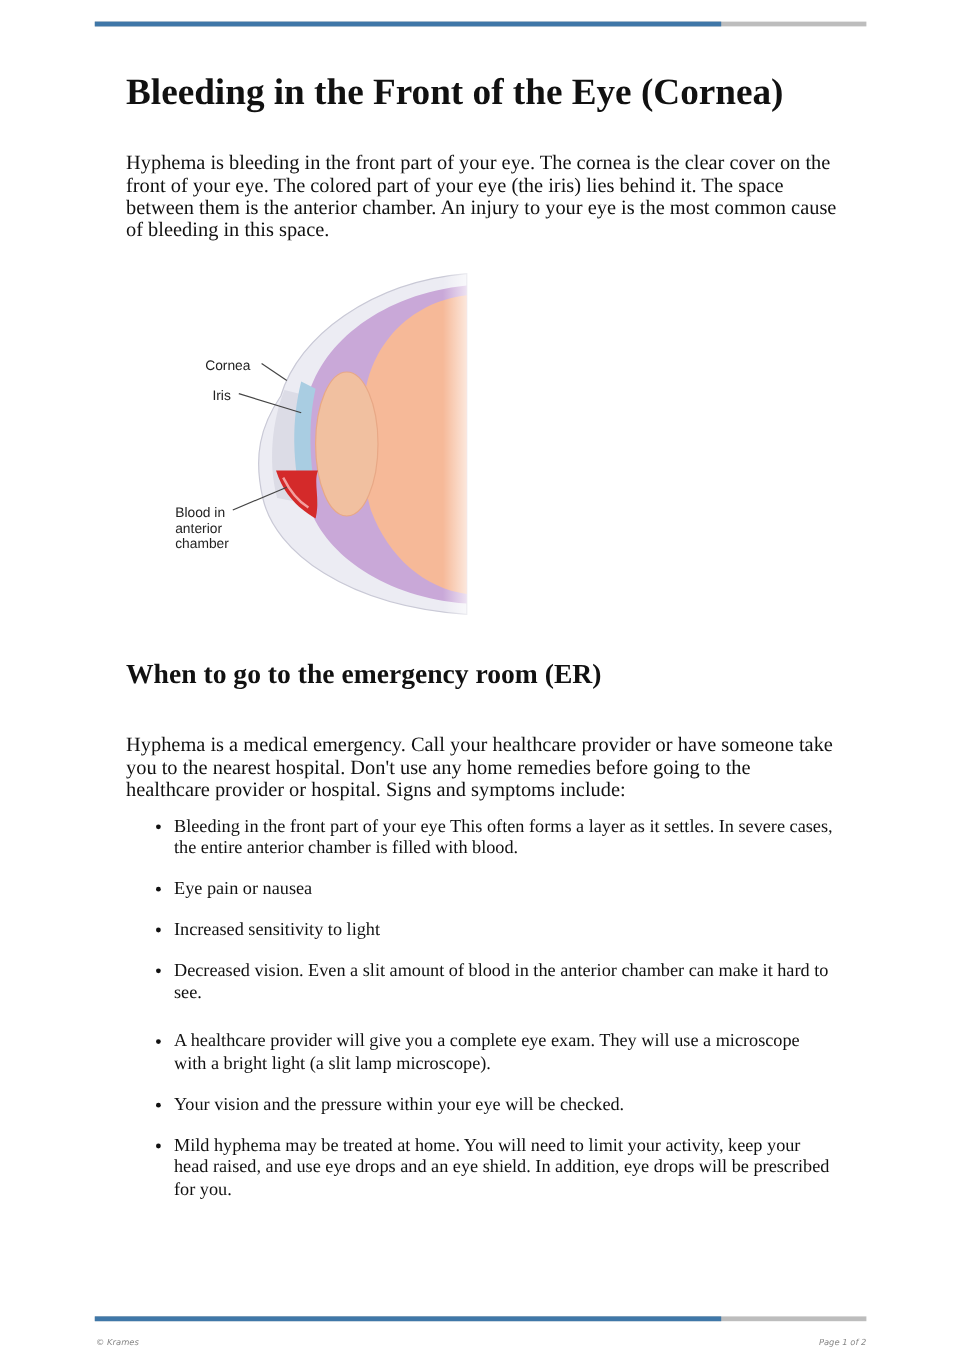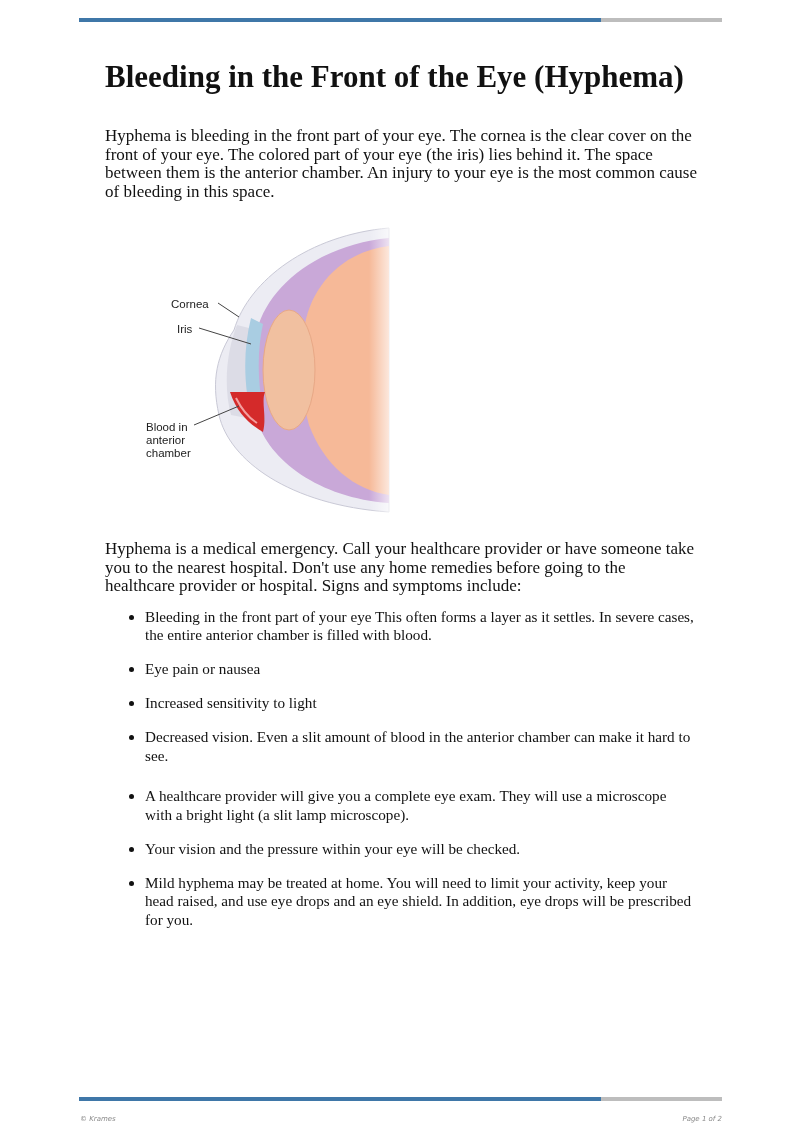--- a/index.html
+++ b/index.html
@@ -9,40 +9,40 @@
   .topbar .fill { height: 100%; width: 522px; background: #3f77a8; }
   .content { position: absolute; left: 105px; top: 58px; width: 592px; }
   h1 { font-size: 31px; line-height: 37px; margin: 0; font-weight: bold; }
   h2 { font-size: 23px; line-height: 28px; margin: 0; font-weight: bold; }
   p { font-size: 17px; line-height: 18.5px; margin: 0; }
   ul { margin: 0; padding-left: 40px; }
   li { font-size: 15.2px; line-height: 18.5px; margin: 0 0 15.5px 0; }
   .intro { margin-top: 32px; }
   .figure { position: relative; width: 260px; height: 300px; margin-left: 34px; margin-top: 19px; }
   .h-er { margin-top: 28px; }
-  .er-p { margin-top: 20px; }
+  .er-p { margin-top: 36px; }
   .list1 { margin-top: 12px; }
   .h-expect { margin-top: 18px; }
   .list2 { margin-top: 22px; }
   .footbar { position: absolute; left: 79px; top: 1097px; width: 643px; height: 4px; background: #bdbdbd; }
   .footbar .fill { height: 100%; width: 522px; background: #3f77a8; }
   .foot { position: absolute; top: 1115px; font-family: "DejaVu Sans", sans-serif; font-size: 7px; font-style: italic; color: #888; }
   .foot.left { left: 80px; }
   .foot.right { right: 78px; }
   .lbl { font-family: "Liberation Sans", sans-serif; font-size: 11.5px; fill: #222; }
 </style>
 </head>
 <body>
 
 <div class="topbar">
     <div class="fill"></div>
   </div>
 
 <div class="content">
-  <h1>Bleeding in the Front of the Eye (Hyphema)</h1>
+  <h1>Bleeding in the Front of the Eye (Cornea)</h1>
   <p class="intro">Hyphema is bleeding in the front part of your eye. The cornea is the clear cover on the front of your eye. The colored part of your eye (the iris) lies behind it. The space between them is the anterior chamber. An injury to your eye is the most common cause of bleeding in this space.</p>
 
   <div class="figure">
     <svg width="260" height="300" viewBox="0 0 260 300">
       <defs>
         <linearGradient id="fade" x1="0" x2="1" y1="0" y2="0">
           <stop offset="0.75" stop-color="#ffffff" stop-opacity="0"></stop>
           <stop offset="1" stop-color="#ffffff" stop-opacity="1"></stop>
         </linearGradient>
       </defs>
@@ -68,20 +68,21 @@
       <line x1="55" y1="205" x2="100" y2="186" stroke="#444" stroke-width="1"></line>
 
       <text x="32" y="88" class="lbl">Cornea</text>
       <text x="38" y="113" class="lbl">Iris</text>
       <text x="7" y="211" class="lbl">Blood in</text>
       <text x="7" y="224" class="lbl">anterior</text>
       <text x="7" y="237" class="lbl">chamber</text>
     </svg>
   </div>
 
+  <h2 class="h-er">When to go to the emergency room (ER)</h2>
   <p class="er-p">Hyphema is a medical emergency. Call your healthcare provider or have someone take you to the nearest hospital. Don't use any home remedies before going to the healthcare provider or hospital. Signs and symptoms include:</p>
   <ul class="list1">
     <li>Bleeding in the front part of your eye This often forms a layer as it settles. In severe cases, the entire anterior chamber is filled with blood.</li>
     <li>Eye pain or nausea</li>
     <li>Increased sensitivity to light</li>
     <li>Decreased vision. Even a slit amount of blood in the anterior chamber can make it hard to see.</li>
   </ul>
 
   <ul class="list2">
     <li>A healthcare provider will give you a complete eye exam. They will use a microscope with a bright light (a slit lamp microscope).</li>

